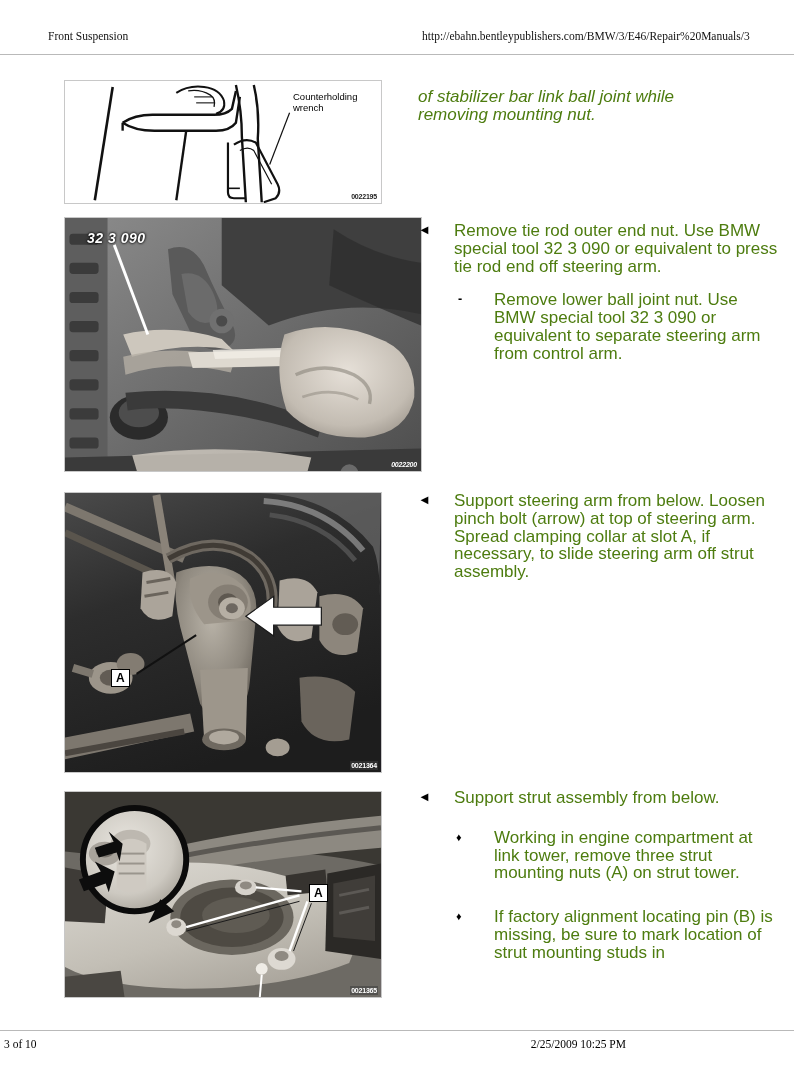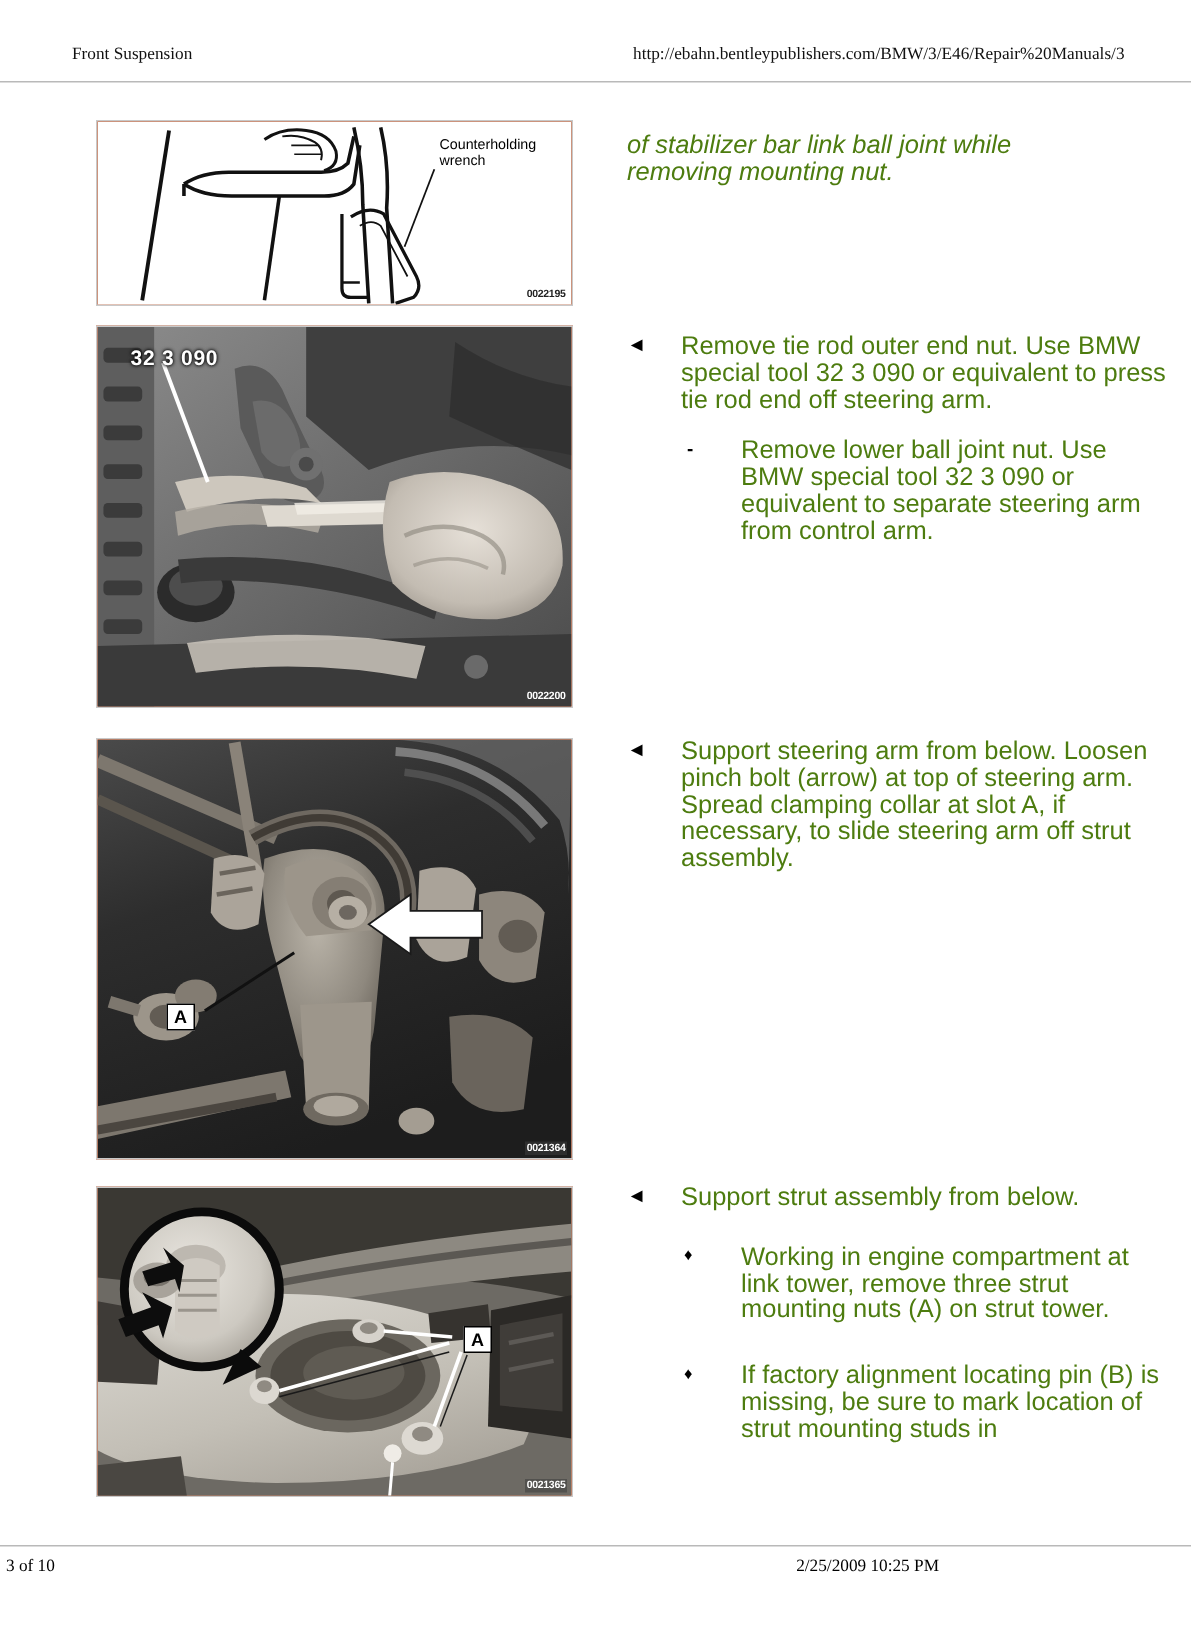--- a/index.html
+++ b/index.html
@@ -81,21 +81,21 @@
   
   .fig-col { position: absolute; left: 64px; }
   .txt-col { position: absolute; left: 418px; width: 360px; }
 
   .figure {
     position: absolute;
     left: 0;
     border: 1px solid #c8c8c8;
     box-sizing: border-box;
     overflow: hidden;
-    background: #c2410c;
+    background: #8b5cf6;
   }
   .fig-id {
     position: absolute;
     right: 3px;
     bottom: 2px;
     font-family: "Liberation Sans", sans-serif;
     font-size: 7px;
     font-weight: bold;
     letter-spacing: -0.2px;
     color: #fff;
@@ -116,21 +116,21 @@
     position: absolute;
     left: 228px;
     top: 10px;
     font-size: 9.5px;
     line-height: 11px;
     font-family: "Liberation Sans", sans-serif;
     color: #000;
   }
 
   
-  #figure-2 { top: 217px; width: 318px; height: 255px; }
+  #figure-2 { top: 217px; width: 358px; height: 255px; font-style: italic; }
   #figure-3 { top: 492px; width: 318px; height: 281px; }
   #figure-4 { top: 791px; width: 318px; height: 207px; }
 
   .photo { position: absolute; inset: 0; }
 
   .tool-label {
     position: absolute;
     color: #fff;
     font-weight: bold;
     font-size: 14px;

